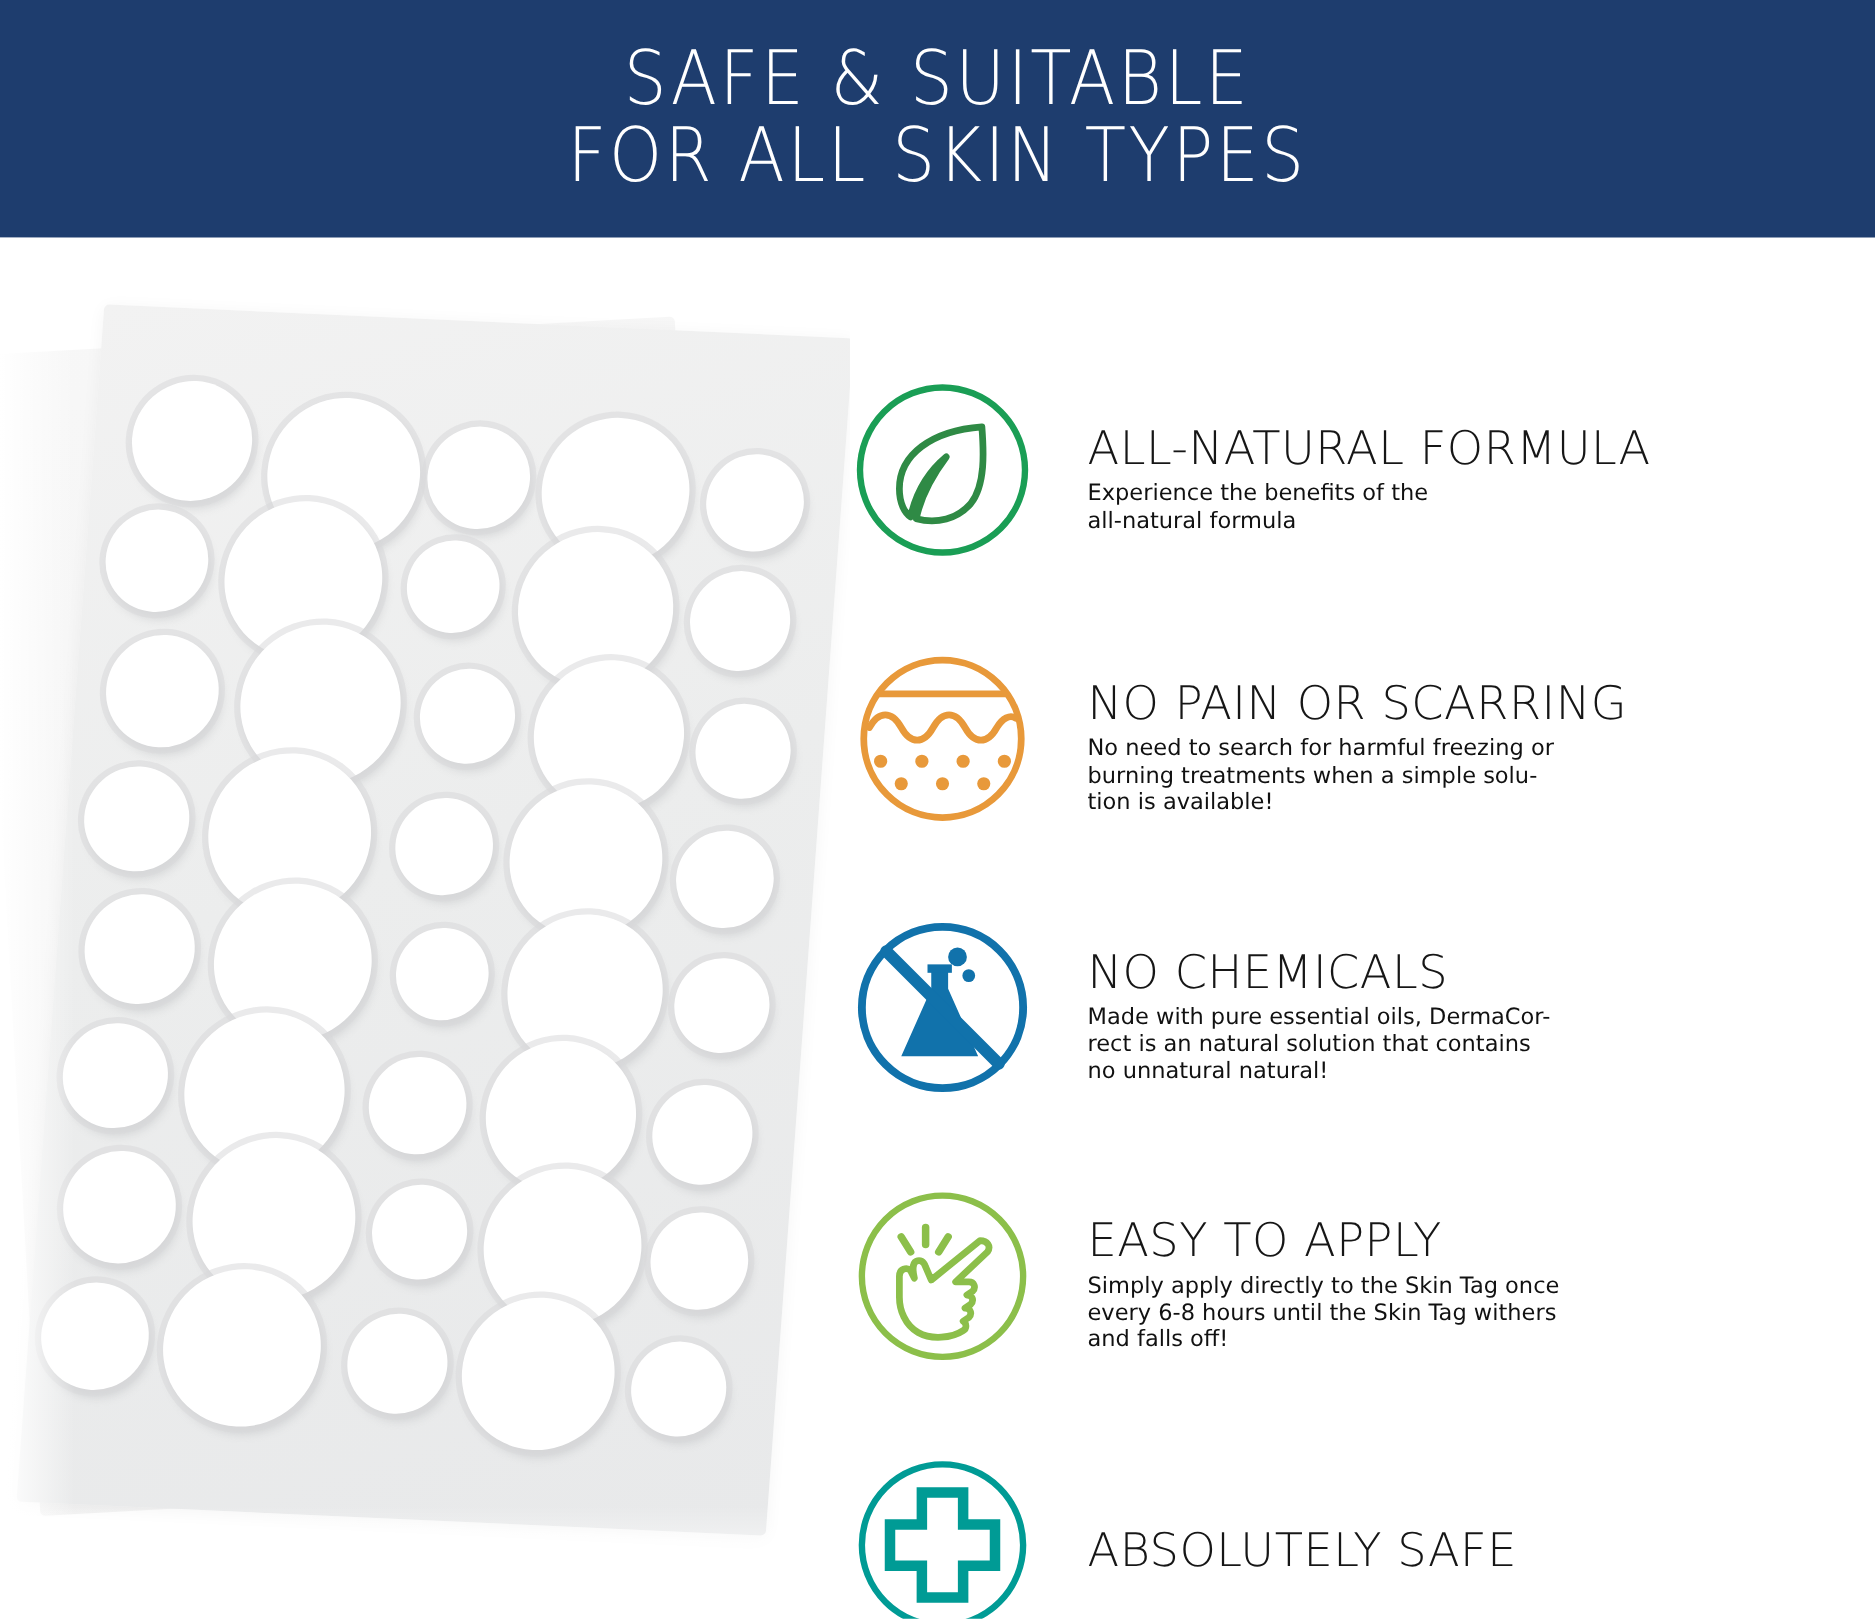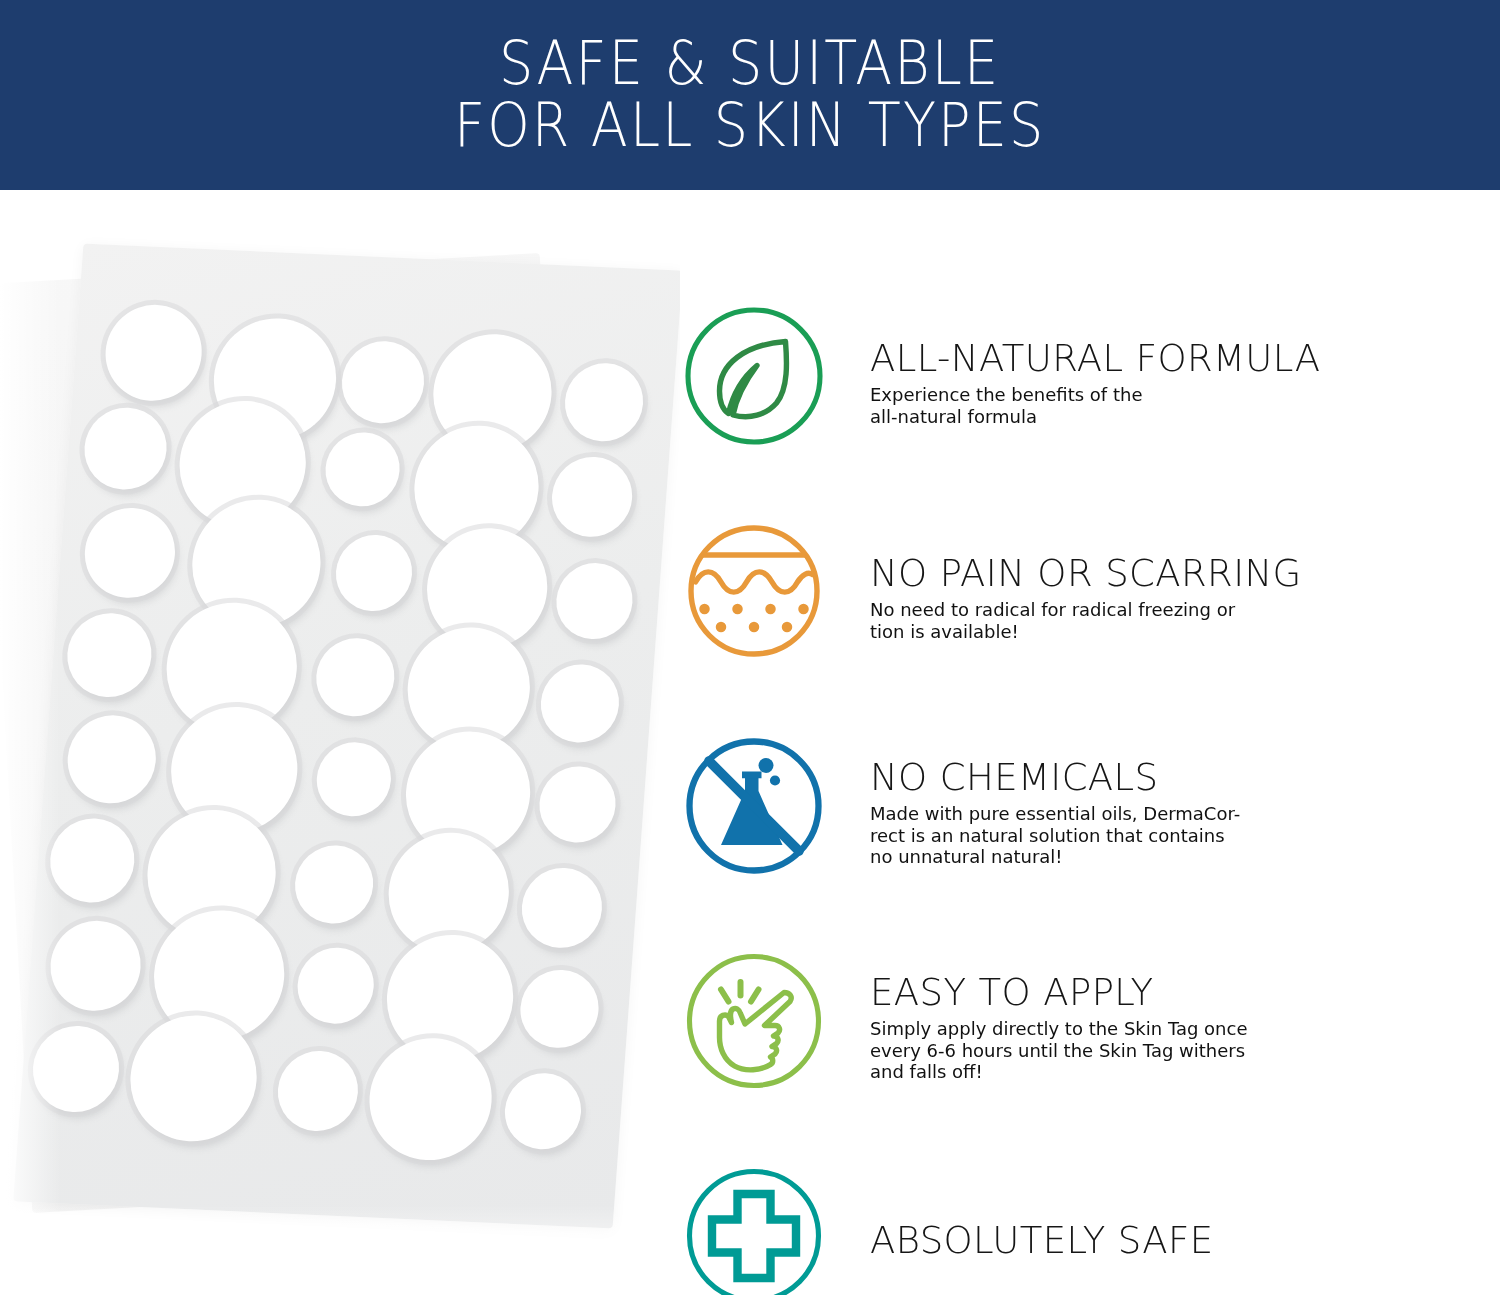--- a/index.html
+++ b/index.html
@@ -210,21 +210,22 @@
           <circle cx="83" cy="62" r="3.5" fill="#e8993a"></circle>
           <circle cx="28" cy="74" r="3.5" fill="#e8993a"></circle>
           <circle cx="50" cy="74" r="3.5" fill="#e8993a"></circle>
           <circle cx="72" cy="74" r="3.5" fill="#e8993a"></circle>
         </g>
       </svg>
     </div>
     <div class="feature-text">
       <div class="feature-heading">NO PAIN OR SCARRING</div>
       <div class="feature-body">
-        <span class="bl">No need to radical for radical freezing or</span>
+        <span class="bl">No need to search for harmful freezing or</span>
+        <span class="bl">burning treatments when a simple solu-</span>
         <span class="bl">tion is available!</span>
       </div>
     </div>
   </div>
 
   <div class="feature-row">
     <div class="feature-icon">
       <svg viewBox="0 0 100 100">
         <circle cx="50" cy="50" r="43" fill="none" stroke="#1172ab" stroke-width="4.2"></circle>
         <path d="M53 40 L53 30 L44 30 L44 40 L28 76 L69 76 Z" fill="#1172ab"></path>
@@ -260,21 +261,21 @@
                  C63 75 63 78 61 79
                  C55 83 44 84 37 80 C30 76 27 68 27 61
                  L27 50 C27 46 31 45 33 47 L35 51
                  C34 47 34 43 36 42 C38 41 40 42 41 45 L44 52 Z" fill="none" stroke="#8cbf4a" stroke-width="3.6" stroke-linejoin="round" stroke-linecap="round"></path>
       </svg>
     </div>
     <div class="feature-text">
       <div class="feature-heading">EASY TO APPLY</div>
       <div class="feature-body">
         <span class="bl">Simply apply directly to the Skin Tag once</span>
-        <span class="bl">every 6-6 hours until the Skin Tag withers</span>
+        <span class="bl">every 6-8 hours until the Skin Tag withers</span>
         <span class="bl">and falls off!</span>
       </div>
     </div>
   </div>
 
   <div class="feature-row">
     <div class="feature-icon">
       <svg viewBox="0 0 100 100">
         <circle cx="50" cy="50" r="43" fill="none" stroke="#009b95" stroke-width="3.4"></circle>
         <path d="M39 22 L61 22 L61 39 L78 39 L78 61 L61 61 L61 78 L39 78 L39 61 L22 61 L22 39 L39 39 Z" fill="none" stroke="#009b95" stroke-width="5.6" stroke-linejoin="miter"></path>

